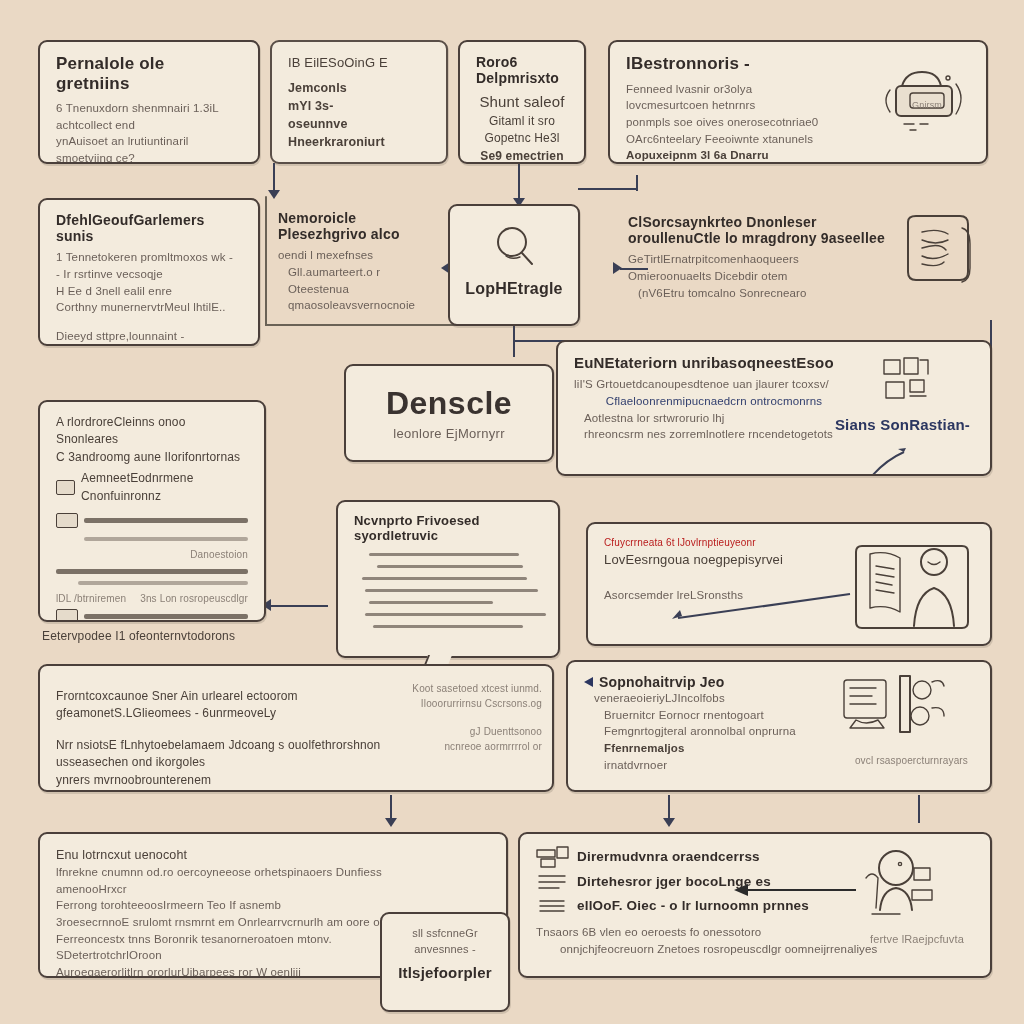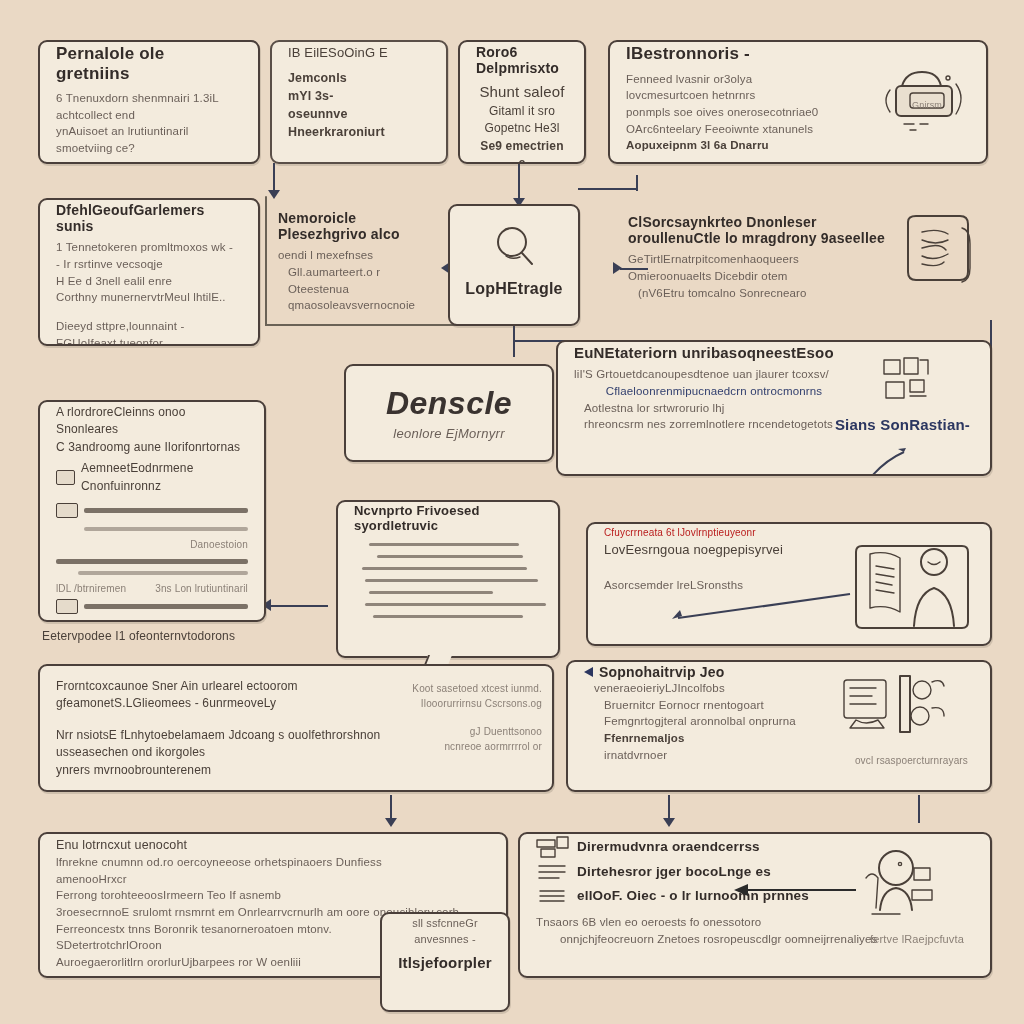--- a/index.html
+++ b/index.html
@@ -17,21 +17,21 @@
   .card{
     position:absolute;
     background:#f3ebdd;
     border:2.5px solid #4a3f3a;
     border-radius:9px;
     box-sizing:border-box;
     box-shadow:1px 2px 0 rgba(90,75,65,.18);
     overflow:hidden;
   }
   .card.thin{border-width:2px;border-color:#5a4f48;}
-  .pad{padding:2px 16px;}
+  .pad{padding:12px 16px;}
 
   .h-title{
     font-weight:bold;
     font-size:17px;
     letter-spacing:.2px;
     color:#332c29;
     margin:0 0 7px 0;
     line-height:1.15;
   }
   .h-title.sm{font-size:14px;margin-bottom:5px;}
@@ -220,32 +220,32 @@
       <div style="display:flex;align-items:center;">
           <span class="chip"></span>
           <div class="bar" style="flex:1;"></div>
         </div>
       <div class="bar soft" style="margin-left:28px;"></div>
       <div class="line dim" style="text-align:right;">Danoestoion</div>
       <div class="bar" style="width:100%"></div>
       <div class="bar soft" style="margin-left:22px;"></div>
       <div style="display:flex;justify-content:space-between;">
         <span class="line dim">lDL /btrniremen</span>
-        <span class="line dim">3ns Lon lrutiuntinaril</span>
+        <span class="line dim">3ns Lon rosropeuscdlgr</span>
       </div>
       <div style="display:flex;align-items:center;">
           <span class="chip"></span>
           <div class="bar" style="flex:1;"></div>
         </div>
 
     </div>
   </div>
   <div class="line" style="position:absolute;left:42px;top:628px;font-size:12px;color:#4a4039;">Eetervpodee I1 ofeonternvtodorons</div>
 
-  <div class="card" style="left:344px;top:364px;width:210px;height:98px;font-style:italic;">
+  <div class="card" style="left:344px;top:364px;width:210px;height:98px;">
     <div style="display:flex;flex-direction:column;justify-content:center;height:100%;">
       <div class="big-title">Denscle</div>
       <div class="big-sub">leonlore EjMornyrr</div>
     </div>
   </div>
 
   <div class="card pad" style="left:556px;top:340px;width:436px;height:136px;">
     <div class="h-title sm" style="font-size:15px;">EuNEtateriorn unribasoqneestEsoo</div>
     <div class="line" style="width:280px;">liI'S Grtouetdcanoupesdtenoe uan jlaurer tcoxsv/</div>
     <div class="line blue" style="width:280px;">Cflaeloonrenmipucnaedcrn ontrocmonrns</div>

